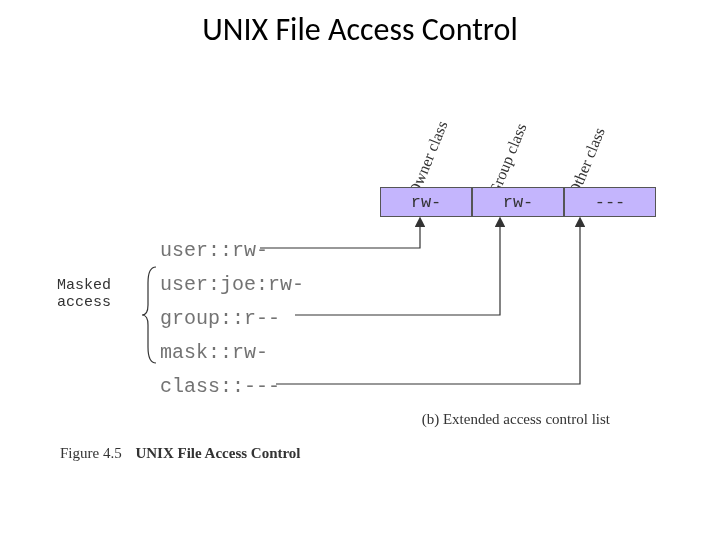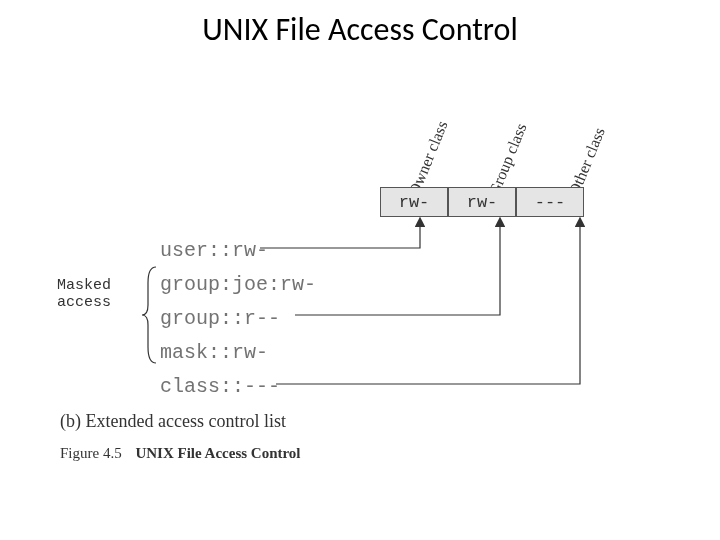--- a/index.html
+++ b/index.html
@@ -30,24 +30,24 @@
     height: 370px;
   }
   
   .perm-row {
     position: absolute;
     left: 320px;
     top: 102px;
     display: flex;
   }
   .perm-box {
-    width: 68px;
+    width: 92px;
     height: 30px;
     border: 1px solid #555;
-    background: #e5e5e5;
+    background: #c4b5fd;
     font-family: "Courier New", monospace;
     font-size: 17px;
     color: #333;
     display: flex;
     align-items: center;
     justify-content: center;
     box-sizing: border-box;
   }
   
   .class-label {
@@ -107,23 +107,23 @@
     height: 370px;
     pointer-events: none;
   }
 
   
   .caption {
     position: absolute;
     left: 0;
     right: 50px;
     top: 326px;
-    text-align: left;
+    text-align: right;
     font-family: "Times New Roman", serif;
-    font-size: 18px;
+    font-size: 15px;
     color: #333;
   }
   .fig-label {
     position: absolute;
     left: 0;
     top: 360px;
     font-family: "Times New Roman", serif;
     font-size: 15px;
     color: #333;
   }
@@ -142,21 +142,21 @@
   <div class="class-label other">Other class</div>
 
   <div class="perm-row">
     <div class="perm-box">rw-</div>
     <div class="perm-box">rw-</div>
     <div class="perm-box">---</div>
   </div>
 
   <div class="acl-list">
     <div class="acl-entry">user::rw-</div>
-    <div class="acl-entry">group:joe:rw-</div>
+    <div class="acl-entry">user:joe:rw-</div>
     <div class="acl-entry">group::r--</div>
     <div class="acl-entry">mask::rw-</div>
     <div class="acl-entry">class::---</div>
   </div>
 
   <div class="masked-label">
     <span>Masked</span><br>
     <span>access</span>
   </div>
   <div class="brace">

